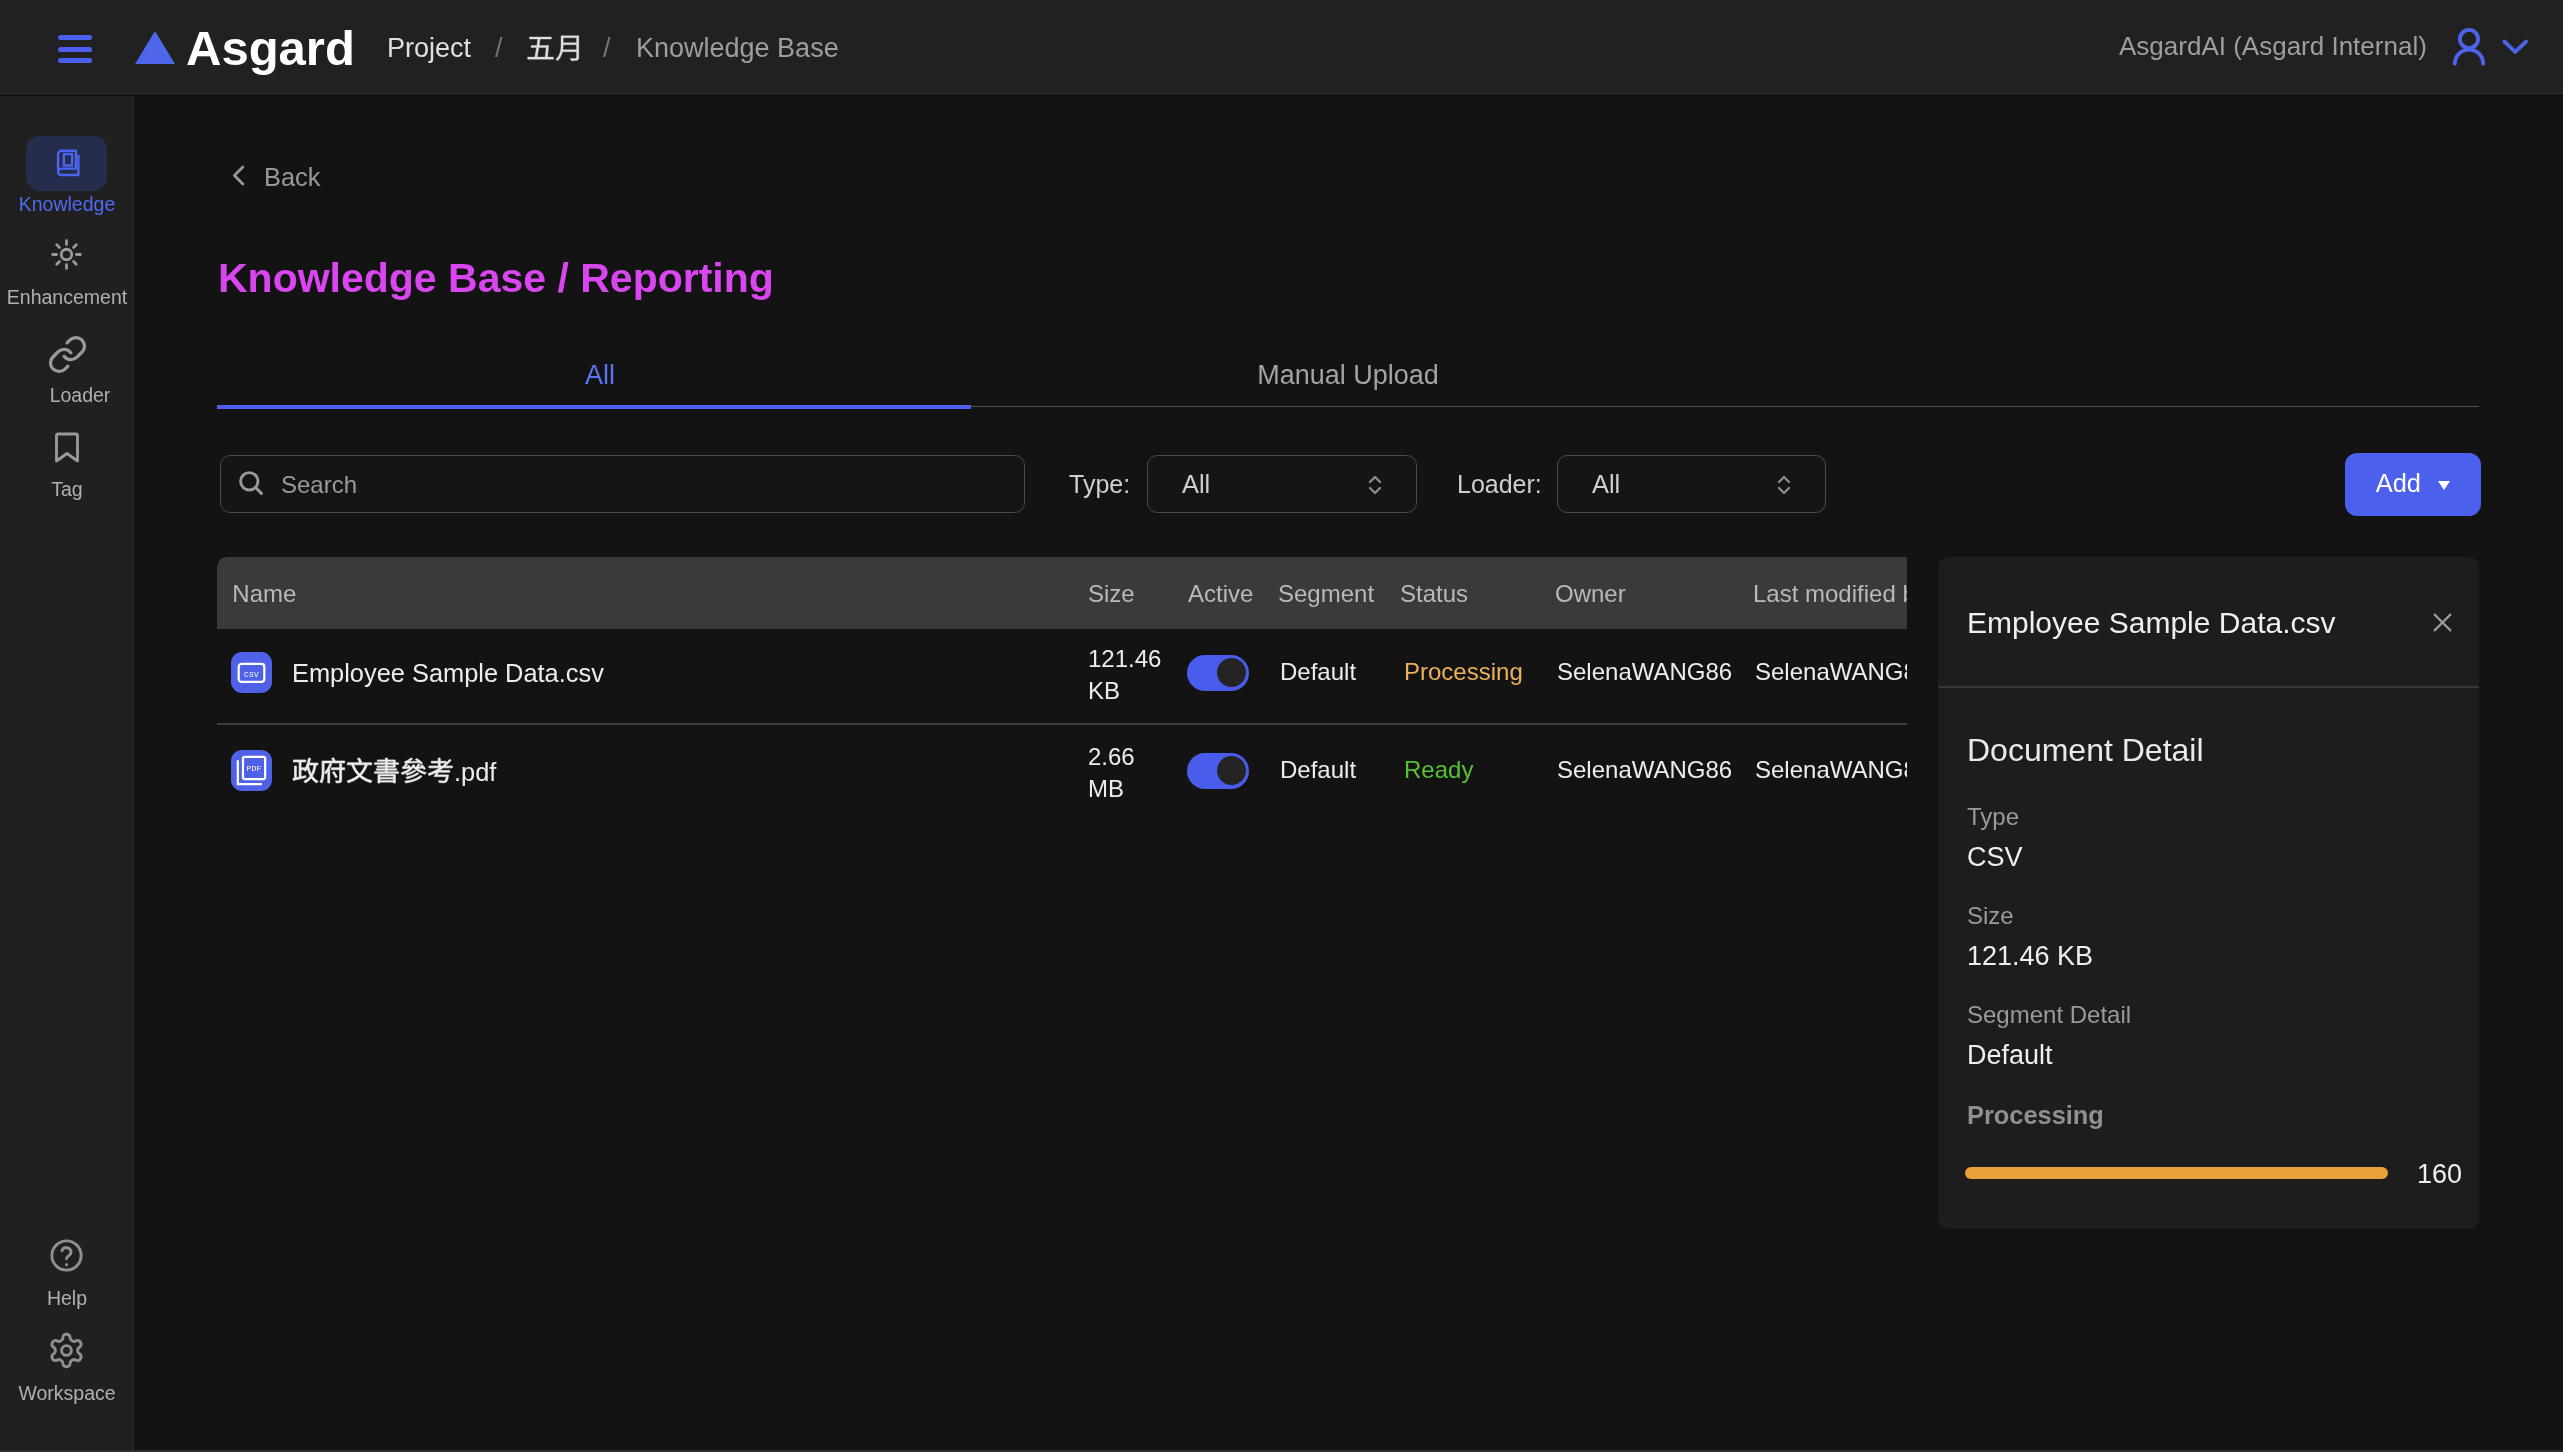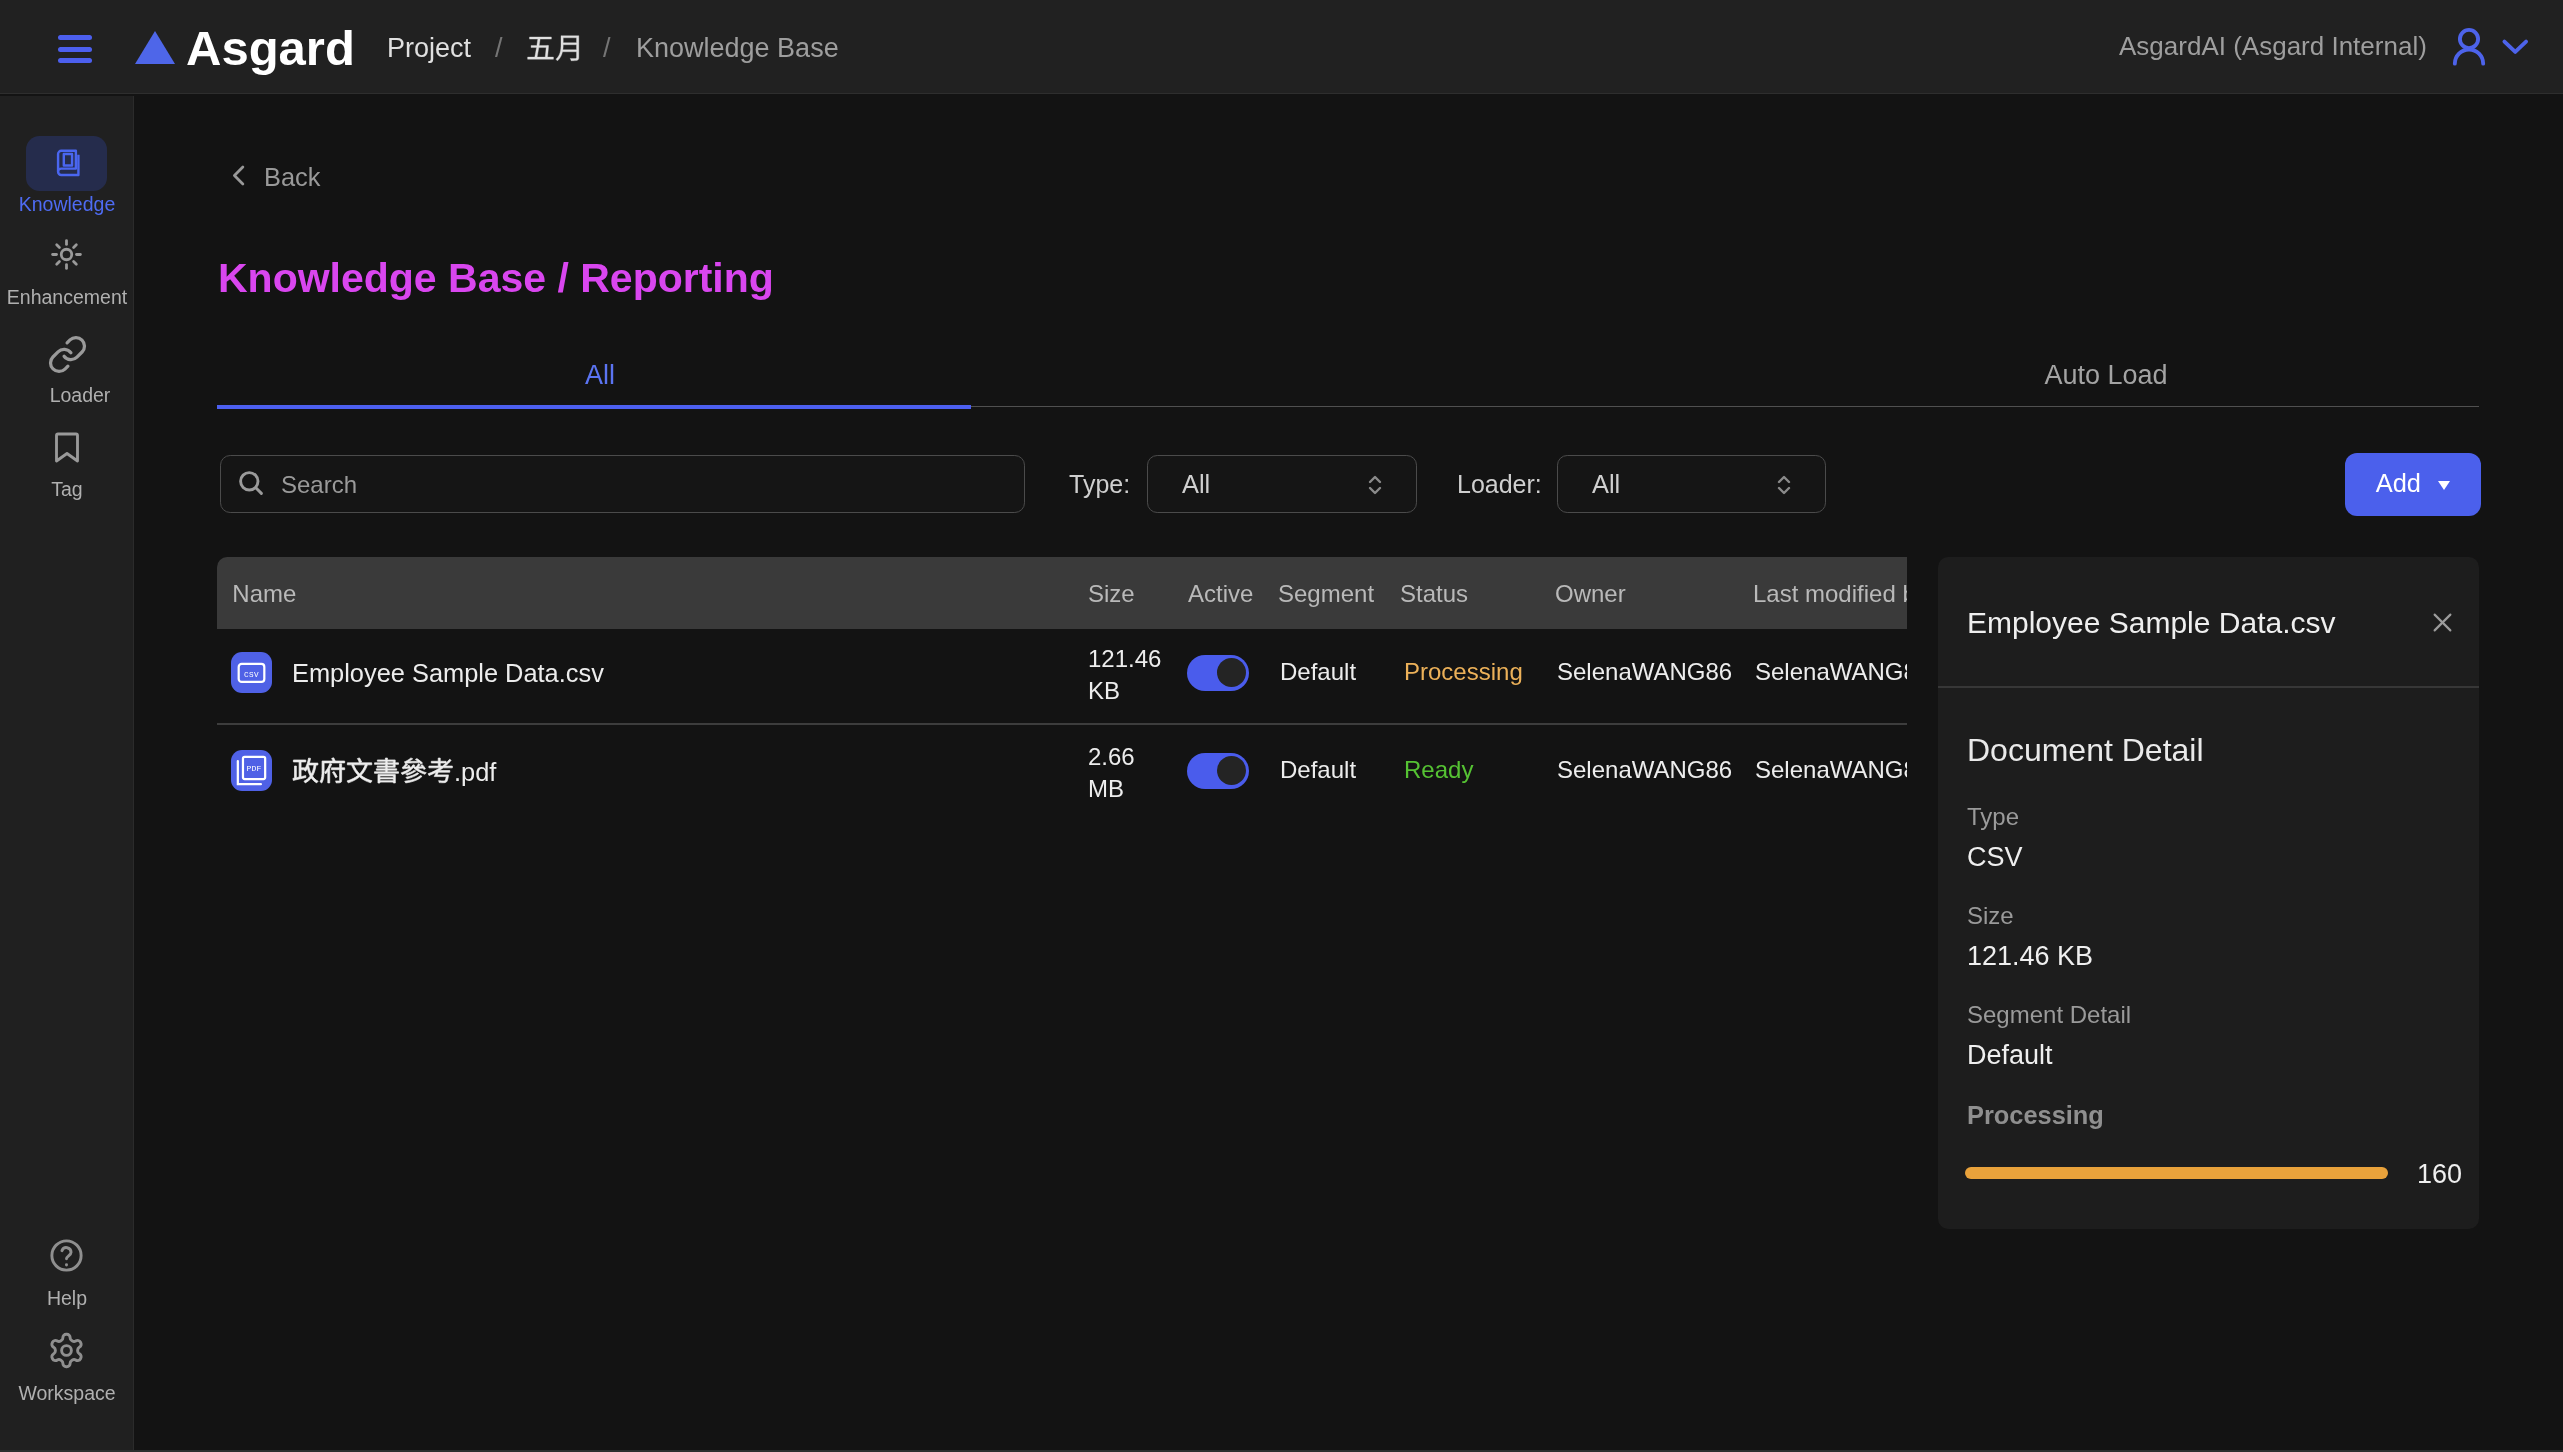--- a/index.html
+++ b/index.html
@@ -108,21 +108,21 @@
 <div class="sideitem" style="top:478px;">Tag</div>
 <div class="sideitem" style="top:1287px;">Help</div>
 <div class="sideitem" style="top:1382px;">Workspace</div>
 <svg class="icon" style="left:227px; top:161px;" width="25.4" height="29" viewBox="0 0 24 24" fill="none" stroke="#999" stroke-width="2.6" stroke-linecap="round" stroke-linejoin="round">
     <path d="M15 4l-8 8 8 8"></path>
   </svg>
 <div id="back">Back</div>
 <h1>Knowledge Base / Reporting</h1>
 <div id="tabbar">
   <div class="tab" style="left:6px; color:#5b74f2;">All</div>
-  <div class="tab" style="left:1512px;">Auto Load</div>
+  <div class="tab" style="left:754px;">Manual Upload</div>
   <div id="inkbar"></div>
 </div>
 <div class="inputbox" id="searchbox" style="left:220px; width:805px;">
   <svg class="icon" style="left:15.3px; top:12px;" width="29" height="29" viewBox="0 0 24 24" fill="none" stroke="#9a9a9a" stroke-width="2.4" stroke-linecap="round">
       <circle cx="11" cy="11" r="7.2"></circle>
       <path d="M16.4 16.4L21 21"></path>
     </svg>
   <span style="position:absolute; left:60px; top:15.3px; font-size:24px; color:#9a9a9a;">Search</span>
 </div>
 <span class="flabel" style="left:1069px;">Type:</span>

